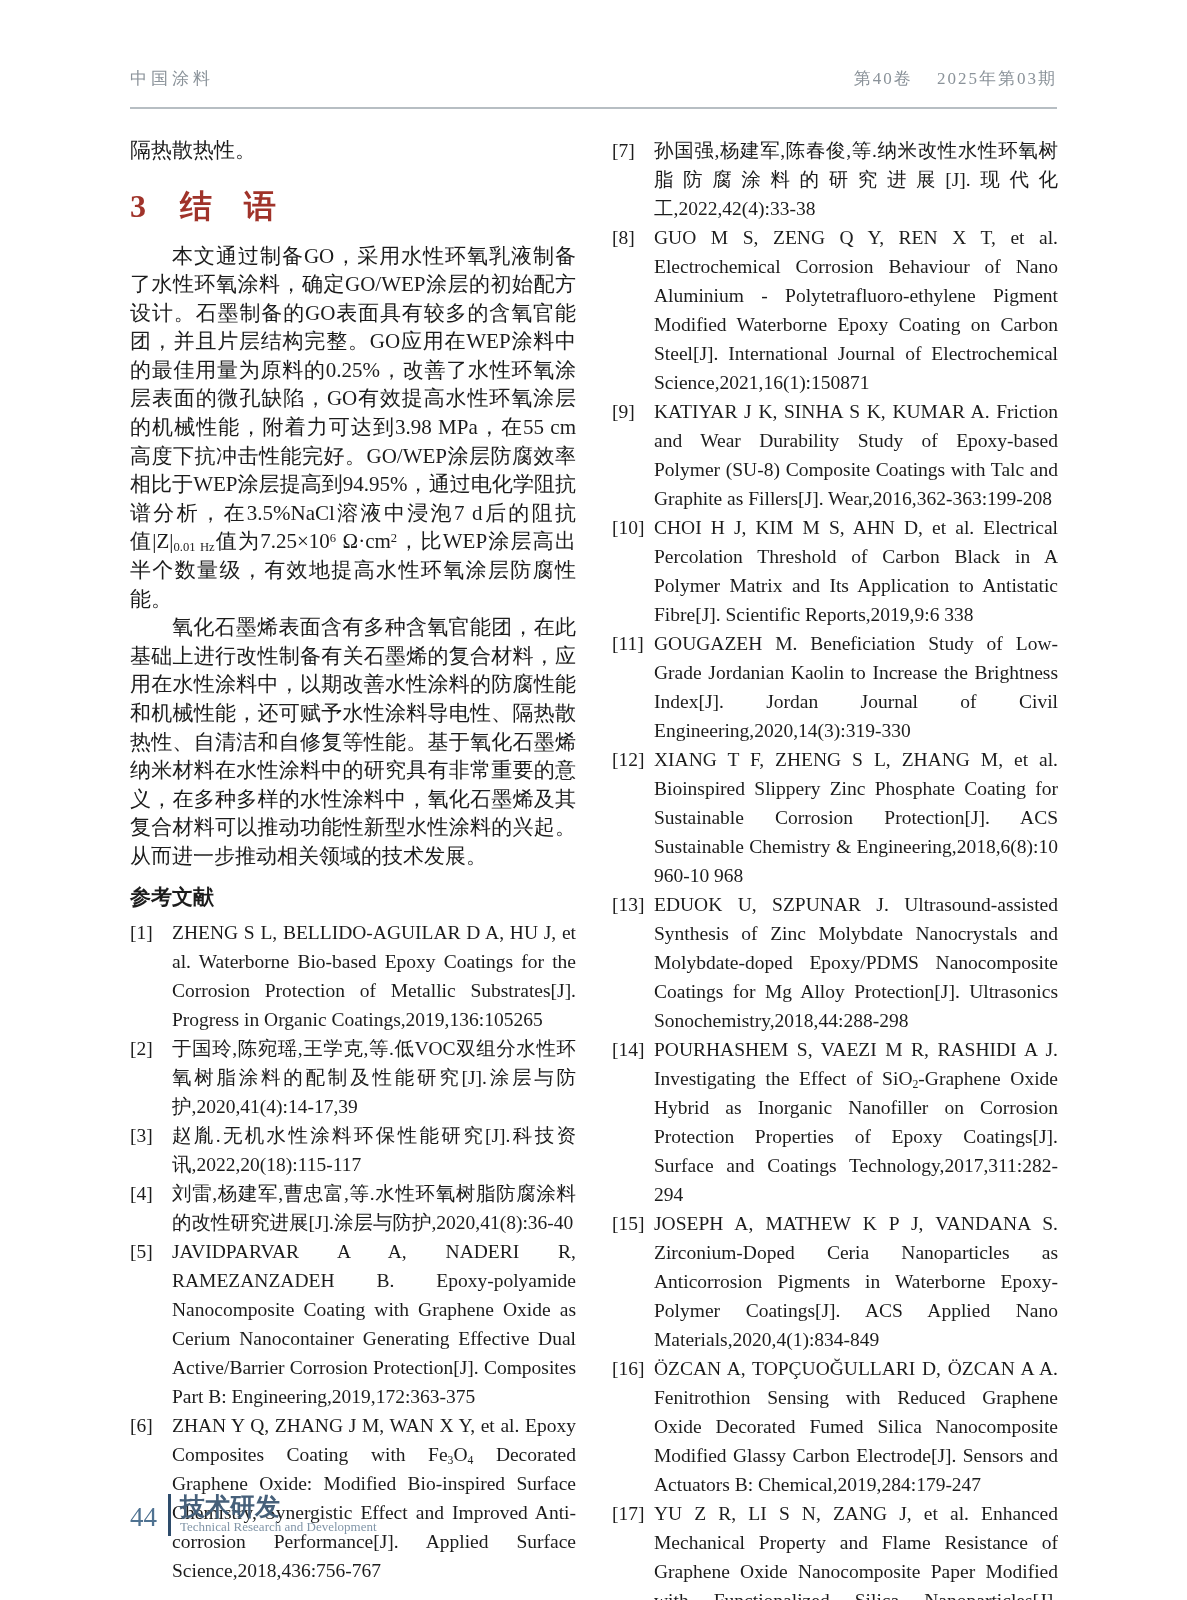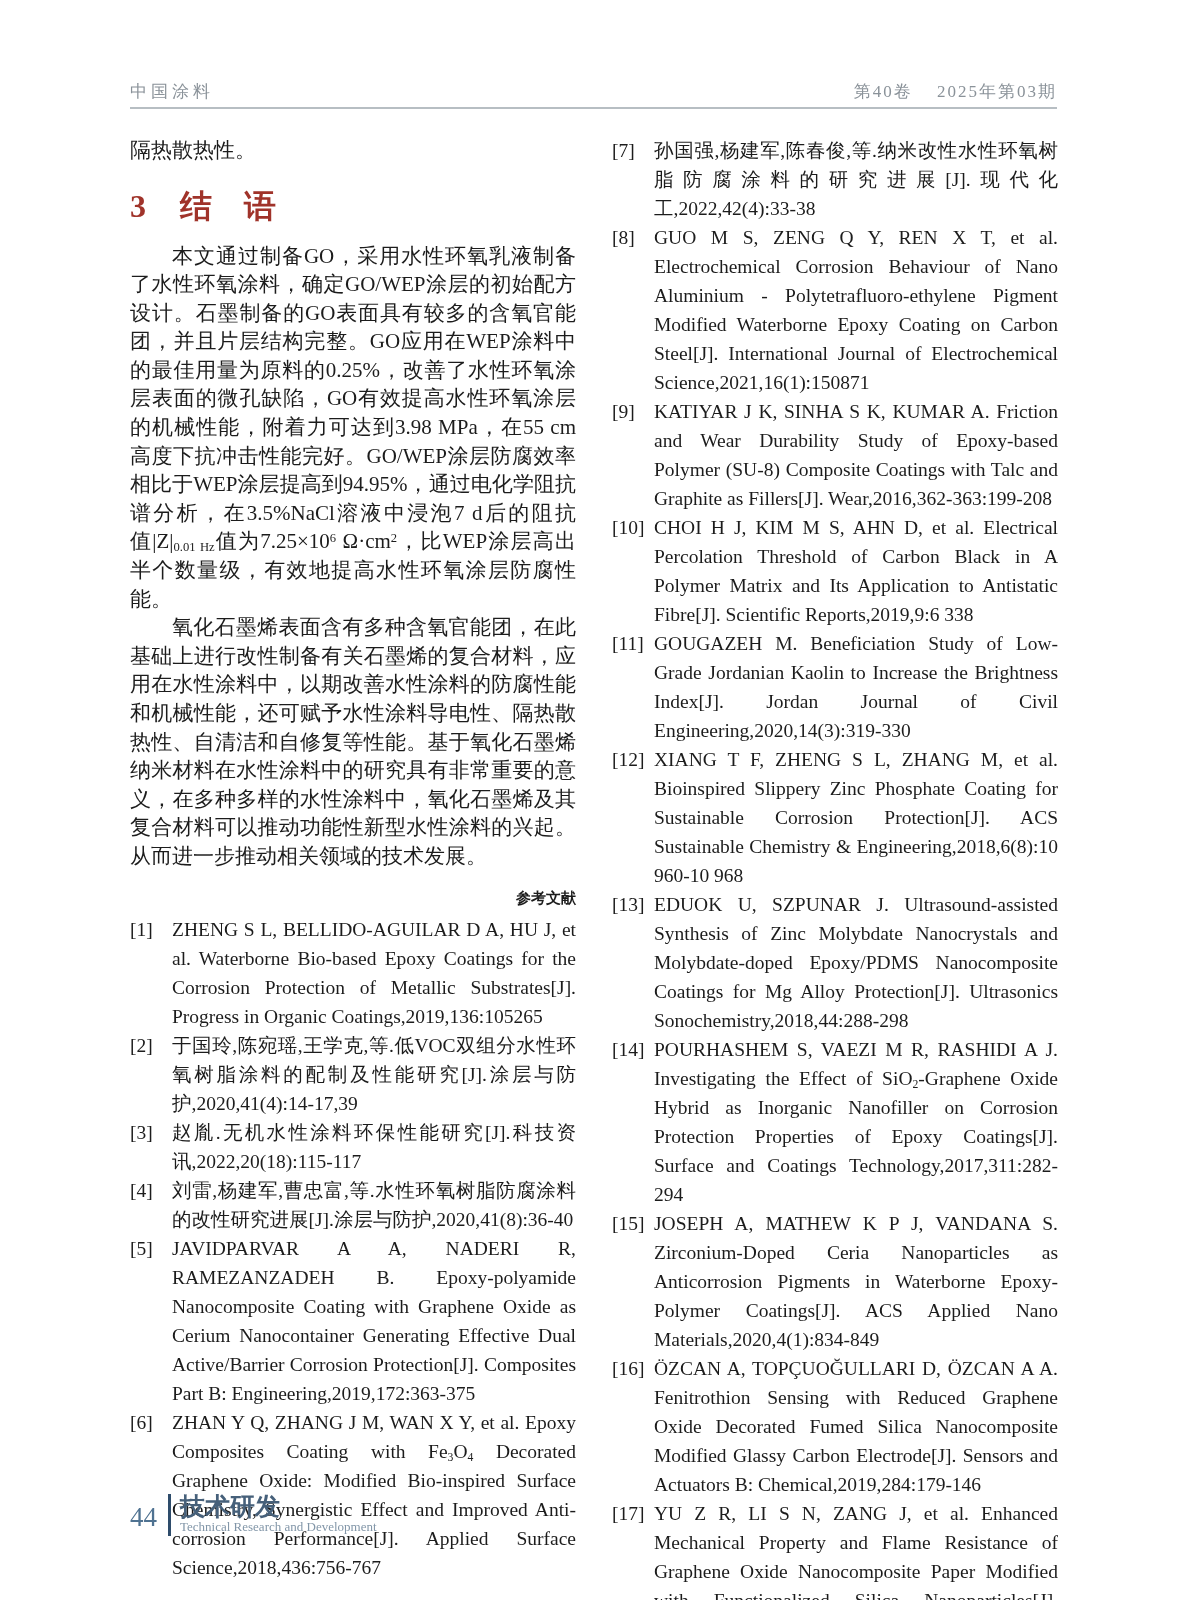--- a/index.html
+++ b/index.html
@@ -2,21 +2,21 @@
 <html><head>
 <meta charset="utf-8">
 <style>
   html,body{margin:0;padding:0;background:#e8e8e8;}
   .page{
     position:relative;width:1187px;height:1600px;margin:0 auto;background:#ffffff;
     font-family:"Liberation Serif","DejaVu Serif",serif;color:#1c1c1c;overflow:hidden;
   }
   
   .header{
-    position:absolute;left:130px;right:130px;top:80px;
+    position:absolute;left:130px;right:130px;top:67px;
     display:flex;justify-content:space-between;align-items:flex-end;
     font-size:17px;color:#8a9299;
   }
   .journal-name{letter-spacing:4px;}
   .header-right span{letter-spacing:2px;}
   .header-right .vol{margin-right:20px;}
   .header-rule{position:absolute;left:130px;right:130px;top:107px;height:0;border-top:2px solid #b7bec3;}
   
   .columns{position:absolute;left:130px;top:136px;width:928px;display:flex;gap:36px;}
   .col{width:446px;}
@@ -24,21 +24,21 @@
   .carryover{margin:0;font-size:21px;line-height:28.5px;text-align:justify;}
   .section-heading{
     margin:20px 0 13px 0;font-size:32px;font-weight:bold;color:#a0332a;
     font-family:"Liberation Serif","DejaVu Serif",serif;
   }
   .sec-num{margin-right:26px;}
   .para{margin:0;font-size:21px;line-height:28.6px;text-align:justify;text-indent:2em;}
   .para sub,.ref-text sub{font-size:60%;line-height:0;vertical-align:-0.25em;font-family:Liberation Serif, serif;}
   .para sup,.ref-text sup{font-size:60%;line-height:0;vertical-align:0.5em;}
   
-  .refs-heading{margin:18px 0 7px 0;text-align:right;font-weight:bold;font-size:15px;}
+  .refs-heading{margin:12px 0 7px 0;text-align:left;font-weight:bold;font-size:21px;}
   .ref-item{display:flex;font-size:19.5px;line-height:29px;}
   .ref-label{flex:none;width:42px;}
   .ref-text{flex:1;text-align:justify;}
   
   .footer{position:absolute;left:130px;top:1494px;display:flex;align-items:stretch;}
   .page-num{align-self:flex-end;font-size:27px;color:#4f7291;margin-right:11px;padding-bottom:3px;}
   .footer-bar{width:3px;background:#2e4c6b;margin-right:9px;}
   .footer-labels{display:flex;flex-direction:column;justify-content:center;}
   .footer-cn{
     font-family:"Liberation Sans","DejaVu Sans",sans-serif;
@@ -135,21 +135,21 @@
           <div class="ref-item">
             <span class="ref-label">[14]</span>
             <div class="ref-text"><span>POURHASHEM S, VAEZI M R, RASHIDI A J. Investigating the Effect of SiO</span><sub>2</sub><span>-Graphene Oxide Hybrid as Inorganic Nanofiller on Corrosion Protection Properties of Epoxy Coatings[J]. Surface and Coatings Technology,2017,311:282-294</span></div>
           </div>
           <div class="ref-item">
             <span class="ref-label">[15]</span>
             <div class="ref-text"><span>JOSEPH A, MATHEW K P J, VANDANA S. Zirconium-Doped Ceria Nanoparticles as Anticorrosion Pigments in Waterborne Epoxy-Polymer Coatings[J]. ACS Applied Nano Materials,2020,4(1):834-849</span></div>
           </div>
           <div class="ref-item">
             <span class="ref-label">[16]</span>
-            <div class="ref-text"><span>ÖZCAN A, TOPÇUOĞULLARI D, ÖZCAN A A. Fenitrothion Sensing with Reduced Graphene Oxide Decorated Fumed Silica Nanocomposite Modified Glassy Carbon Electrode[J]. Sensors and Actuators B: Chemical,2019,284:179-146</span></div>
+            <div class="ref-text"><span>ÖZCAN A, TOPÇUOĞULLARI D, ÖZCAN A A. Fenitrothion Sensing with Reduced Graphene Oxide Decorated Fumed Silica Nanocomposite Modified Glassy Carbon Electrode[J]. Sensors and Actuators B: Chemical,2019,284:179-247</span></div>
           </div>
           <div class="ref-item">
             <span class="ref-label">[17]</span>
             <div class="ref-text"><span>YU Z R, LI S N, ZANG J, et al. Enhanced Mechanical Property and Flame Resistance of Graphene Oxide Nanocomposite Paper Modified with Functionalized Silica Nanoparticles[J]. Composites Part B: Engineering,2019,177:107347</span></div>
           </div>
         </div>
     </div>
 
   </div>
 

